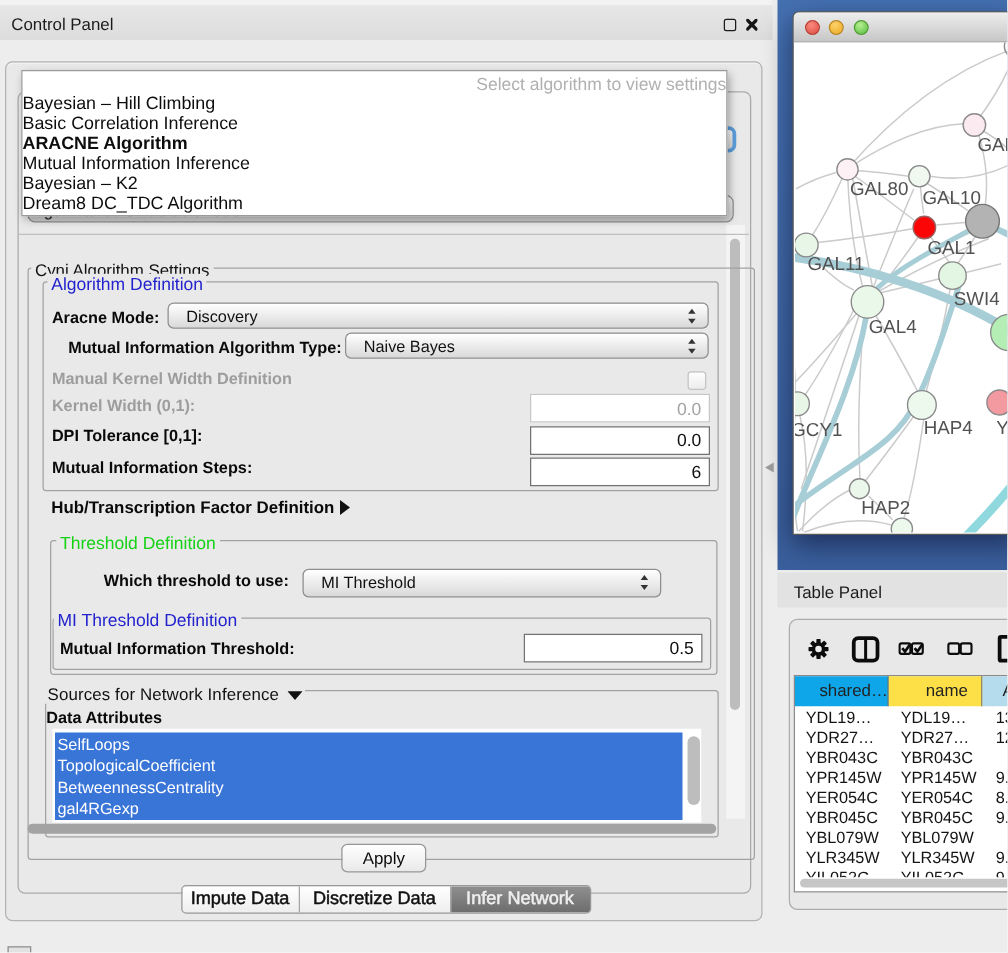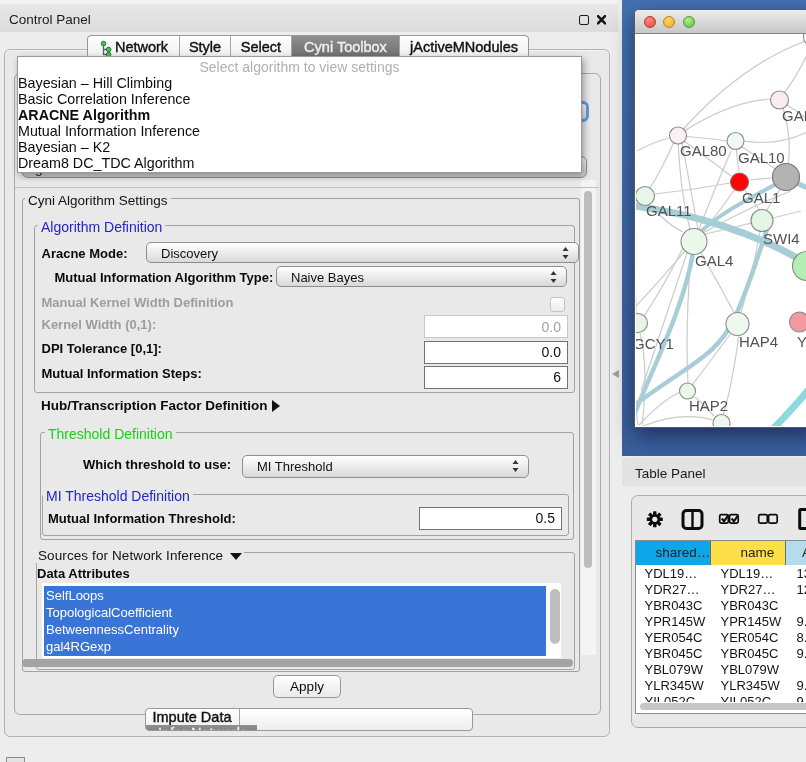--- a/index.html
+++ b/index.html
@@ -37,21 +37,21 @@
 .fld span{position:absolute;right:6px;top:50%;transform:translateY(-50%);}
 
 #datalist{left:42px;top:583px;width:519px;height:75px;background:#fff;}
 #datalist .sel{position:absolute;left:2px;top:3px;width:502px;height:70px;background:#3974d7;}
 #datalist .it{position:absolute;left:4px;color:#fff;font-size:13px;white-space:nowrap;}
 
 .thumb{position:absolute;background:#bdbdbd;border-radius:5px;}
 
 #ddown{left:17px;top:56px;width:563px;height:115px;background:#fff;
   border:1px solid #9a9a9a;box-shadow:2px 3px 7px rgba(0,0,0,0.35);}
-#ddown .hint{position:absolute;left:0;right:0;top:2px;text-align:center;color:#b0b0b0;font-size:14px;}
+#ddown .hint{position:absolute;left:0;right:0;top:2px;text-align:right;color:#b0b0b0;font-size:14px;}
 #ddown .li{position:absolute;left:0px;font-size:14.3px;color:#0d0d0d;white-space:nowrap;}
 
 #desktop{left:622px;top:0;width:184px;height:456px;background:linear-gradient(#4571b2,#3a5f9d);}
 #netwin{left:634px;top:9px;width:180px;height:417px;background:#fff;border:1px solid #5a5a5a;
   border-radius:5px 5px 0 0;box-shadow:0 8px 22px rgba(0,0,25,0.5);}
 #nettitle{left:0;top:0;width:100%;height:23px;background:linear-gradient(#ededed,#c7c7c7);
   border-bottom:1px solid #828282;border-radius:4px 4px 0 0;}
 .light{position:absolute;top:6px;width:12px;height:12px;border-radius:50%;box-sizing:border-box;}
 #tp-strip{left:622px;top:458px;width:184px;height:28px;background:#e2e2e2;}
 #tp-strip .t{position:absolute;left:13px;top:8px;font-size:13.5px;color:#1b1b1b;}
@@ -83,29 +83,29 @@
     <div class="combo abs" style="left:560px;top:101px;width:29px;height:21px;border:3px solid #5d9edc;border-radius:6px;"></div>
     <div class="combo abs" style="left:22px;top:156px;width:565px;height:22px;border-radius:6px;background:linear-gradient(#f5f5f5,#cfcfcf);">
         <span style="position:absolute;left:12px;top:4px;font-size:13.5px;color:#222;">gal filtered.sif default node</span>
       </div>
 
     <div class="abs" style="left:581px;top:180px;width:15px;height:475px;background:#f4f4f4;"></div>
     <div class="thumb" style="left:583.5px;top:191px;width:8px;height:377px;"></div>
 
     <div class="abs" style="left:15px;top:187px;width:584px;height:1px;background:#bfbfbf;"></div>
 
-    <div class="grp" style="left:22px;top:198px;width:556px;height:472px;">
+    <div class="grp" style="left:22px;top:214px;width:556px;height:472px;padding-left:24px;">
       <span class="gt" style="left:2px;top:-6px;color:#121212;font-size:13.5px;">Cyni Algorithm Settings</span>
     </div>
 
     <div class="grp" style="left:34px;top:225px;width:539px;height:166px;">
       <span class="gt blue" style="left:3px;">Algorithm Definition</span>
     </div>
     <div class="lbl" style="left:41.5px;top:246px;">Aracne Mode:</div>
-    <div class="combo" style="left:134px;top:242px;width:433px;height:21px;margin-left:12px;">
+    <div class="combo" style="left:134px;top:242px;width:433px;height:21px;">
       <span class="ct">Discovery</span>
       <svg class="ar" viewBox="0 0 7 12">
           <path d="M3.5 0 L6.5 4 H0.5 Z" fill="#333"></path>
           <path d="M3.5 12 L6.5 8 H0.5 Z" fill="#333"></path>
         </svg>
     </div>
     <div class="lbl" style="left:41.5px;top:269.5px;margin-left:13px;">Mutual Information Algorithm Type:</div>
     <div class="combo" style="left:276px;top:266px;width:291px;height:21px;">
       <span class="ct">Naive Bayes</span>
       <svg class="ar" viewBox="0 0 7 12">
@@ -164,35 +164,24 @@
       <div class="it" style="top:22px;">TopologicalCoefficient</div>
       <div class="it" style="top:39px;">BetweennessCentrality</div>
       <div class="it" style="top:56px;">gal4RGexp</div>
     </div>
     <div class="thumb" style="left:549.5px;top:589px;width:10px;height:55px;"></div>
     <div class="thumb" style="left:22px;top:659px;width:551px;height:8px;background:#a3a3a3;border-radius:4px;"></div>
 
     <div class="abs" style="left:273px;top:675px;width:66px;height:21px;border:1px solid #979797;border-radius:5px;background:linear-gradient(#ffffff,#e9e9e9);text-align:center;line-height:21px;font-size:13.5px;color:#0a0a0a;">Apply</div>
   </div>
 
-  <div class="seg" style="left:87px;top:34.5px;width:440px;height:22px;">
-    <div class="s" style="width:92px;"><svg width="13" height="17" viewBox="0 0 13 17" style="margin-right:3px;margin-top:3px;">
-          <path d="M4.5 5 V14.5 H8 M4.5 9.5 H8" stroke="#565b68" fill="none" stroke-width="1.3"></path>
-          <circle cx="4.5" cy="3.6" r="2.3" fill="#53b95c" stroke="#1d7f2c"></circle>
-          <circle cx="9.6" cy="9.5" r="2.3" fill="#53b95c" stroke="#1d7f2c"></circle>
-          <circle cx="9.6" cy="14.6" r="2.3" fill="#53b95c" stroke="#1d7f2c"></circle>
-        </svg>Network</div>
-    <div class="s" style="width:51px;">Style</div>
-    <div class="s" style="width:61px;">Select</div>
-    <div class="s sel" style="width:108px;">Cyni Toolbox</div>
-    <div class="s" style="width:128px;">jActiveMNodules</div>
-  </div>
-
-  <div class="seg" style="left:144.5px;top:707.5px;width:326px;height:21px;flex-direction:column;">
+
+  <div class="seg" style="left:144.5px;top:707.5px;width:326px;height:21px;">
     <div class="s" style="width:94px;">Impute Data</div>
+    <div class="s" style="width:121px;">Discretize Data</div>
     <div class="s sel" style="width:111px;">Infer Network</div>
   </div>
 
   <div class="abs" id="ddown">
     <div class="hint">Select algorithm to view settings</div>
     <div class="li" style="top:18px;">Bayesian – Hill Climbing</div>
     <div class="li" style="top:34px;">Basic Correlation Inference</div>
     <div class="li" style="top:50px;font-weight:bold;">ARACNE Algorithm</div>
     <div class="li" style="top:66px;">Mutual Information Inference</div>
     <div class="li" style="top:82px;">Bayesian – K2</div>

